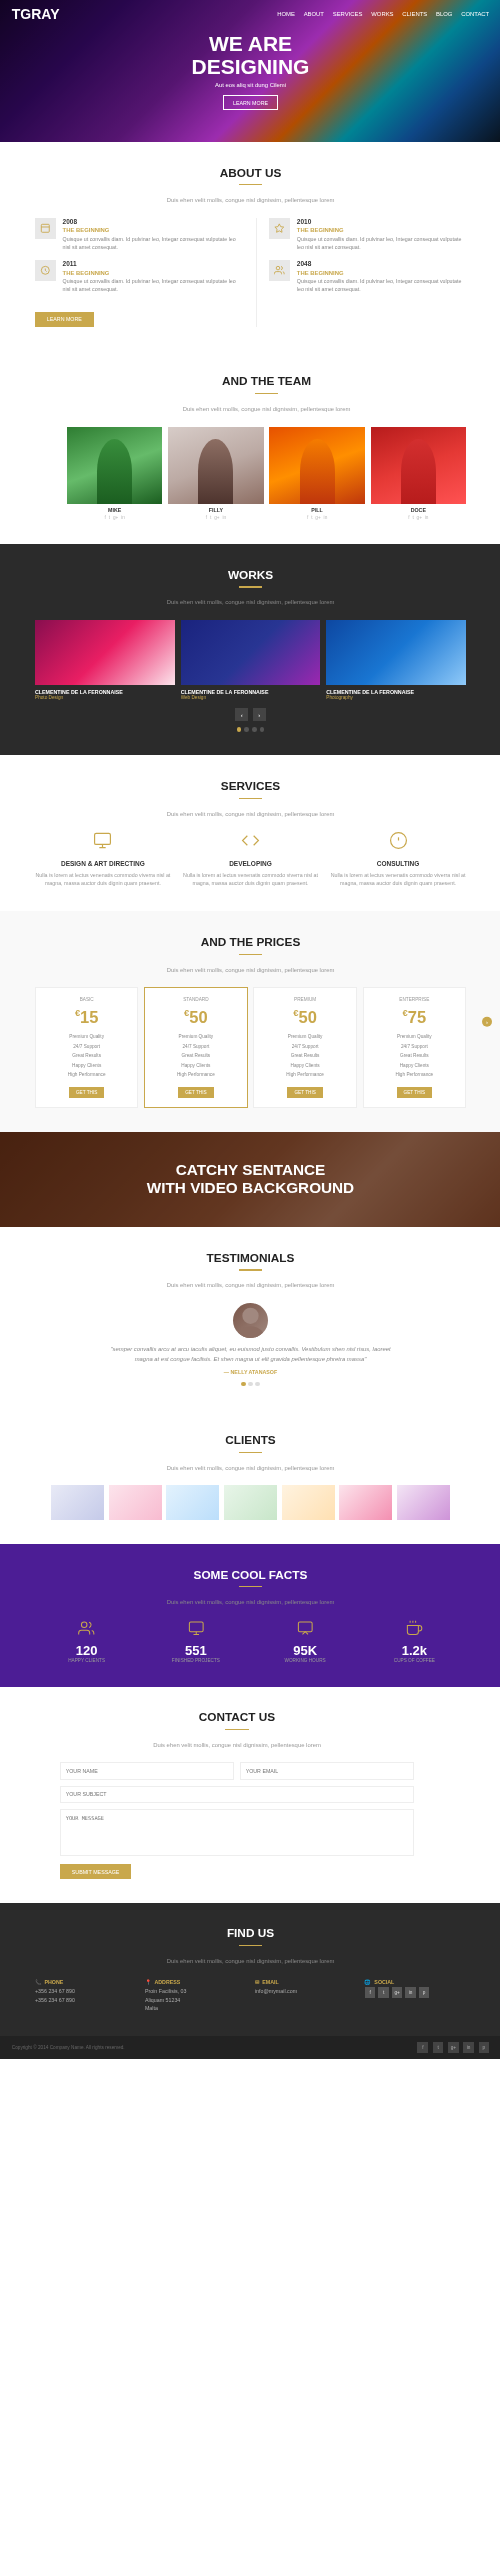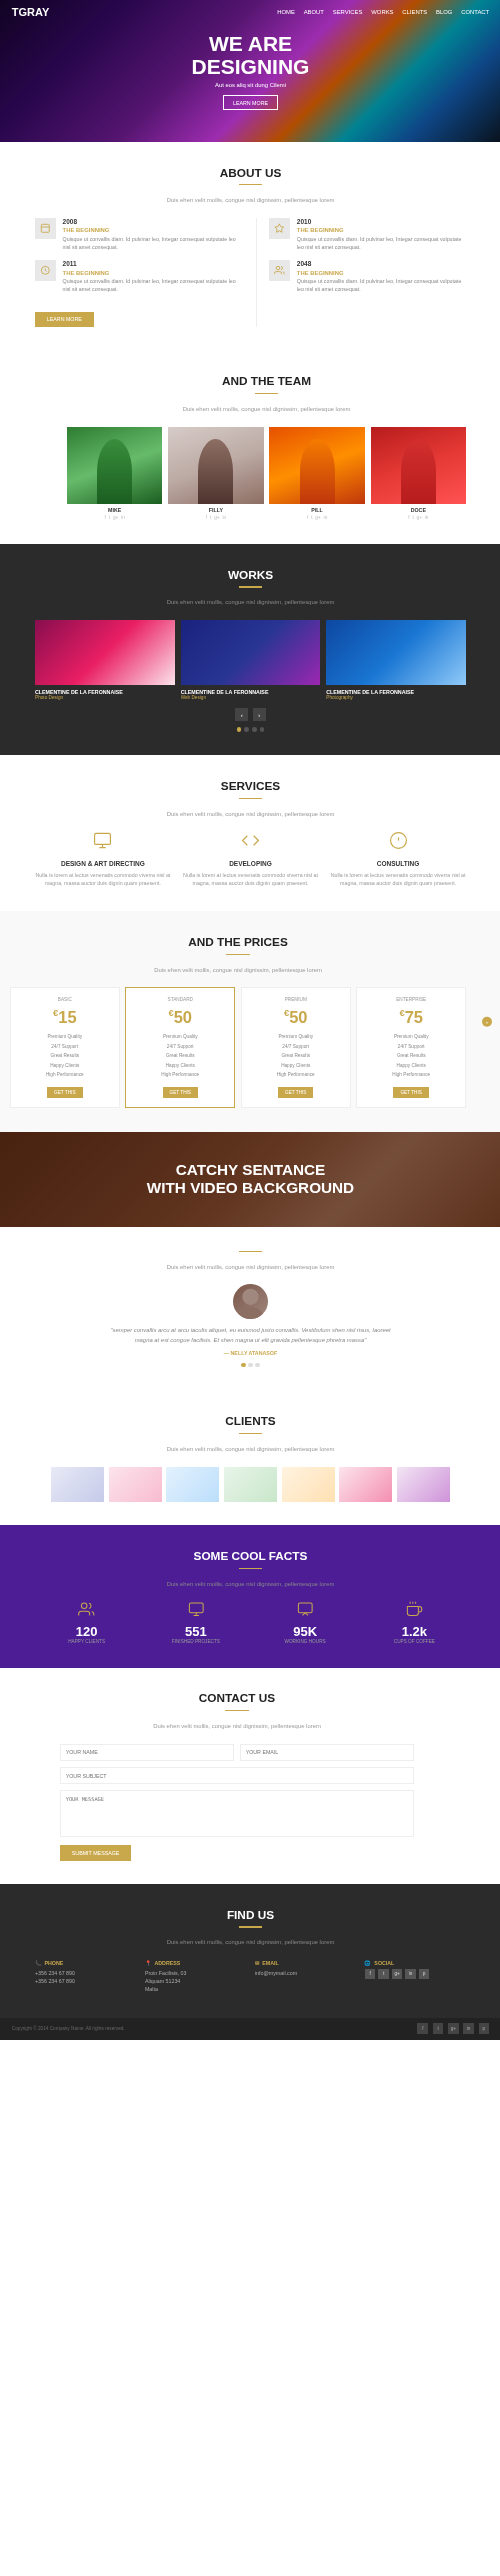--- a/index.html
+++ b/index.html
@@ -4,21 +4,21 @@
   <style>
     * { margin: 0; padding: 0; box-sizing: border-box; }
     body { font-family: 'Arial', sans-serif; width: 501px; overflow-x: hidden; background: #fff; }
 
     
     .navbar {
       position: absolute; top: 0; left: 0; width: 100%;
       display: flex; justify-content: space-between; align-items: center;
       padding: 5.9px 11.8px; z-index: 10;
     }
-    .nav-logo { color: #fff; font-weight: bold; font-size: 11px; }
+    .nav-logo { color: #fff; font-weight: bold; font-size: 14px; }
     .nav-links { display: flex; gap: 8.8px; }
     .nav-links a { color: #fff; text-decoration: none; font-size: 5.9px; text-transform: uppercase; }
 
     
     .hero {
       width: 100%; height: 142px; position: relative; overflow: hidden;
       background: linear-gradient(135deg, #1a0533 0%, #3a0a6e 20%, #7b1fa2 40%, #e040fb 55%, #ff6f00 65%, #00bcd4 75%, #1565c0 85%, #0d1b2a 100%);
       display: flex; align-items: center; justify-content: center;
     }
     .hero-overlay { position: absolute; inset: 0; background: rgba(0,0,0,0.3); }
@@ -76,21 +76,21 @@
     .works-dot.active { background: #c9a84c; }
 
     
     .services-section { background: #fff; }
     .services-grid { display: grid; grid-template-columns: repeat(3, 1fr); gap: 11.8px; text-align: center; }
     .service-icon { font-size: 16.5px; color: #c9a84c; margin-bottom: 5.9px; }
     .service-title { font-size: 6.5px; font-weight: 700; text-transform: uppercase; color: #333; margin-bottom: 4.7px; }
     .service-text { font-size: 5.3px; color: #999; line-height: 1.5; }
 
     
-    .prices-section { background: #f9f9f9; position: relative; padding-left: 10px; }
+    .prices-section { background: #f9f9f9; position: relative; }
     .prices-grid { display: grid; grid-template-columns: repeat(4, 1fr); gap: 5.9px; }
     .price-card { background: #fff; border: 0.6px solid #eee; text-align: center; padding: 8.8px 5.9px; }
     .price-card.featured { background: #fff; border: 1.2px solid #c9a84c; }
     .price-plan { font-size: 4.7px; color: #999; text-transform: uppercase; margin-bottom: 4.7px; }
     .price-amount { font-size: 16.5px; font-weight: 700; color: #c9a84c; }
     .price-currency { font-size: 9.4px; vertical-align: super; }
     .price-features { list-style: none; font-size: 4.7px; color: #888; line-height: 2; margin: 5.9px 0; }
     .price-btn { display: inline-block; padding: 2.9px 7px; background: #c9a84c; color: #fff; font-size: 4.7px; text-transform: uppercase; border: none; cursor: pointer; }
     .prices-arrow { position: absolute; right: 8.8px; top: 50%; transform: translateY(-50%); width: 10.6px; height: 10.6px; background: #c9a84c; border-radius: 50%; display: flex; align-items: center; justify-content: center; font-size: 5.9px; color: #fff; }
 
@@ -452,20 +452,21 @@
 <div class="video-section">
   <div class="video-content">
     <h2>
       <span>CATCHY SENTANCE</span><br>
       <span>WITH VIDEO BACKGROUND</span>
     </h2>
   </div>
 </div>
 
 <div class="section testimonials-section">
+  <h2 class="section-title">TESTIMONIALS</h2>
   <div class="divider"></div>
   <p class="section-subtitle">Duis ehen velit mollis, congue nisl dignissim, pellentesque lorem</p>
   <div class="testimonial-avatar">
     <svg width="35" height="35" viewBox="0 0 60 60">
         <circle cx="30" cy="22" r="14" fill="#a1887f"></circle>
         <ellipse cx="30" cy="55" rx="22" ry="15" fill="#8d6e63"></ellipse>
       </svg>
   </div>
   <p class="testimonial-text">"semper convallis arcu at arcu iaculis aliquet, eu euismod justo convallis. Vestibulum shen nisl risus, laoreet magna at est congue facilisis. Et shen magna ut elit gravida pellentesque phretra massa"</p>
   <div class="testimonial-name">— NELLY ATANASOF</div>

